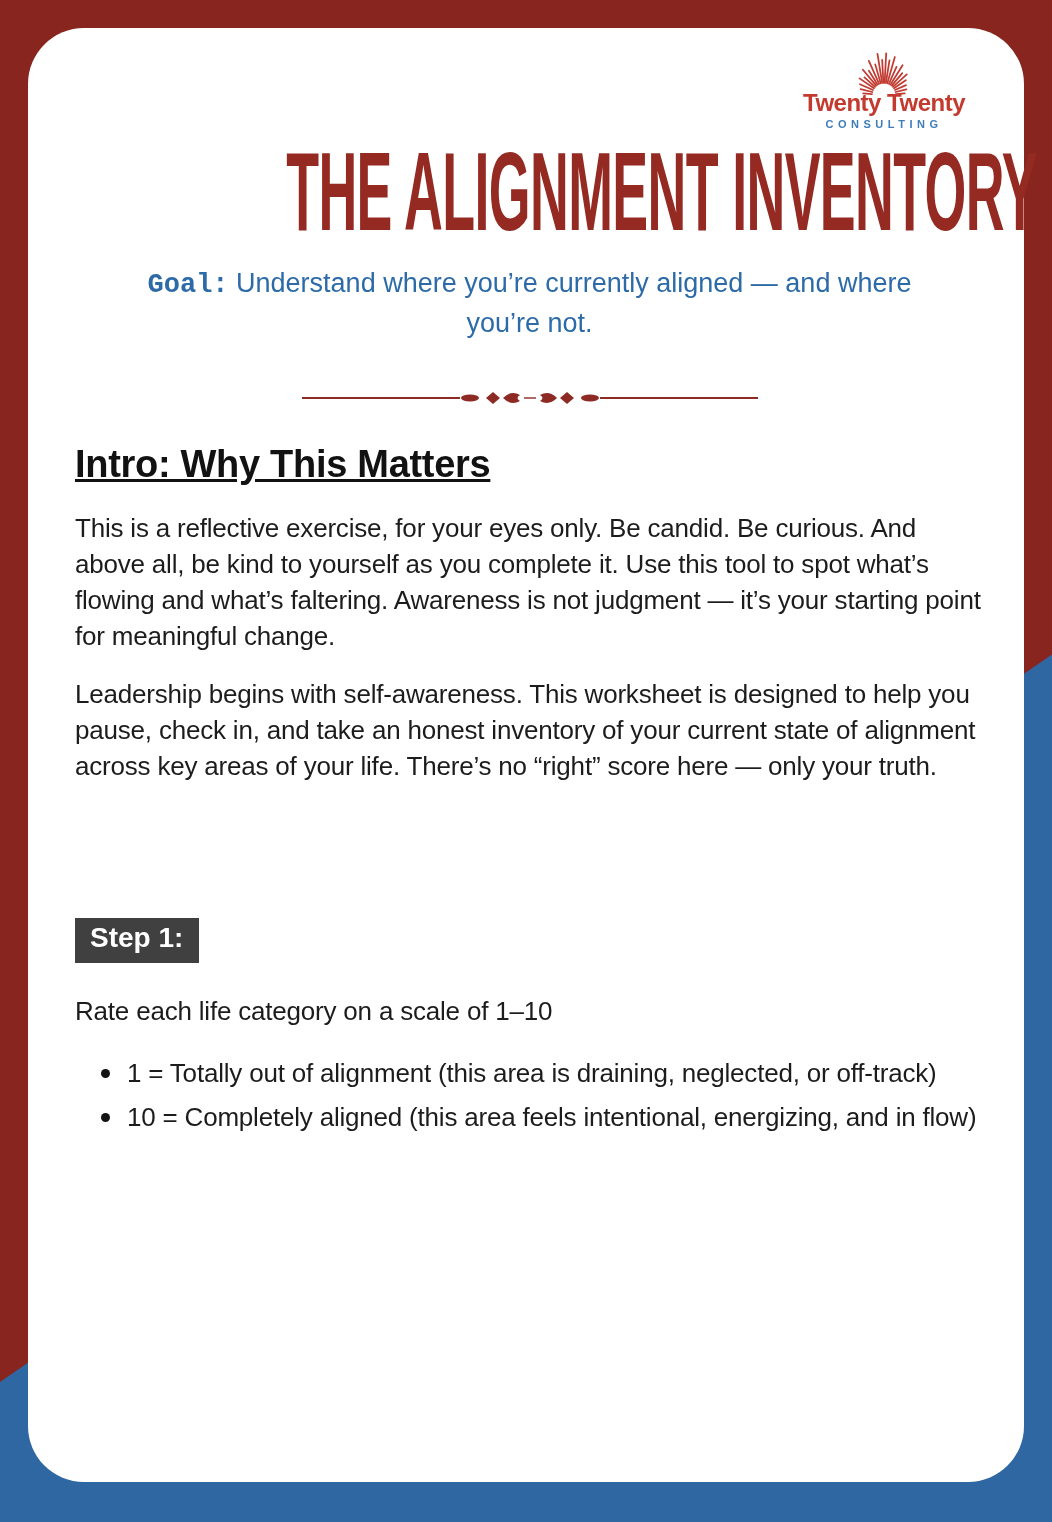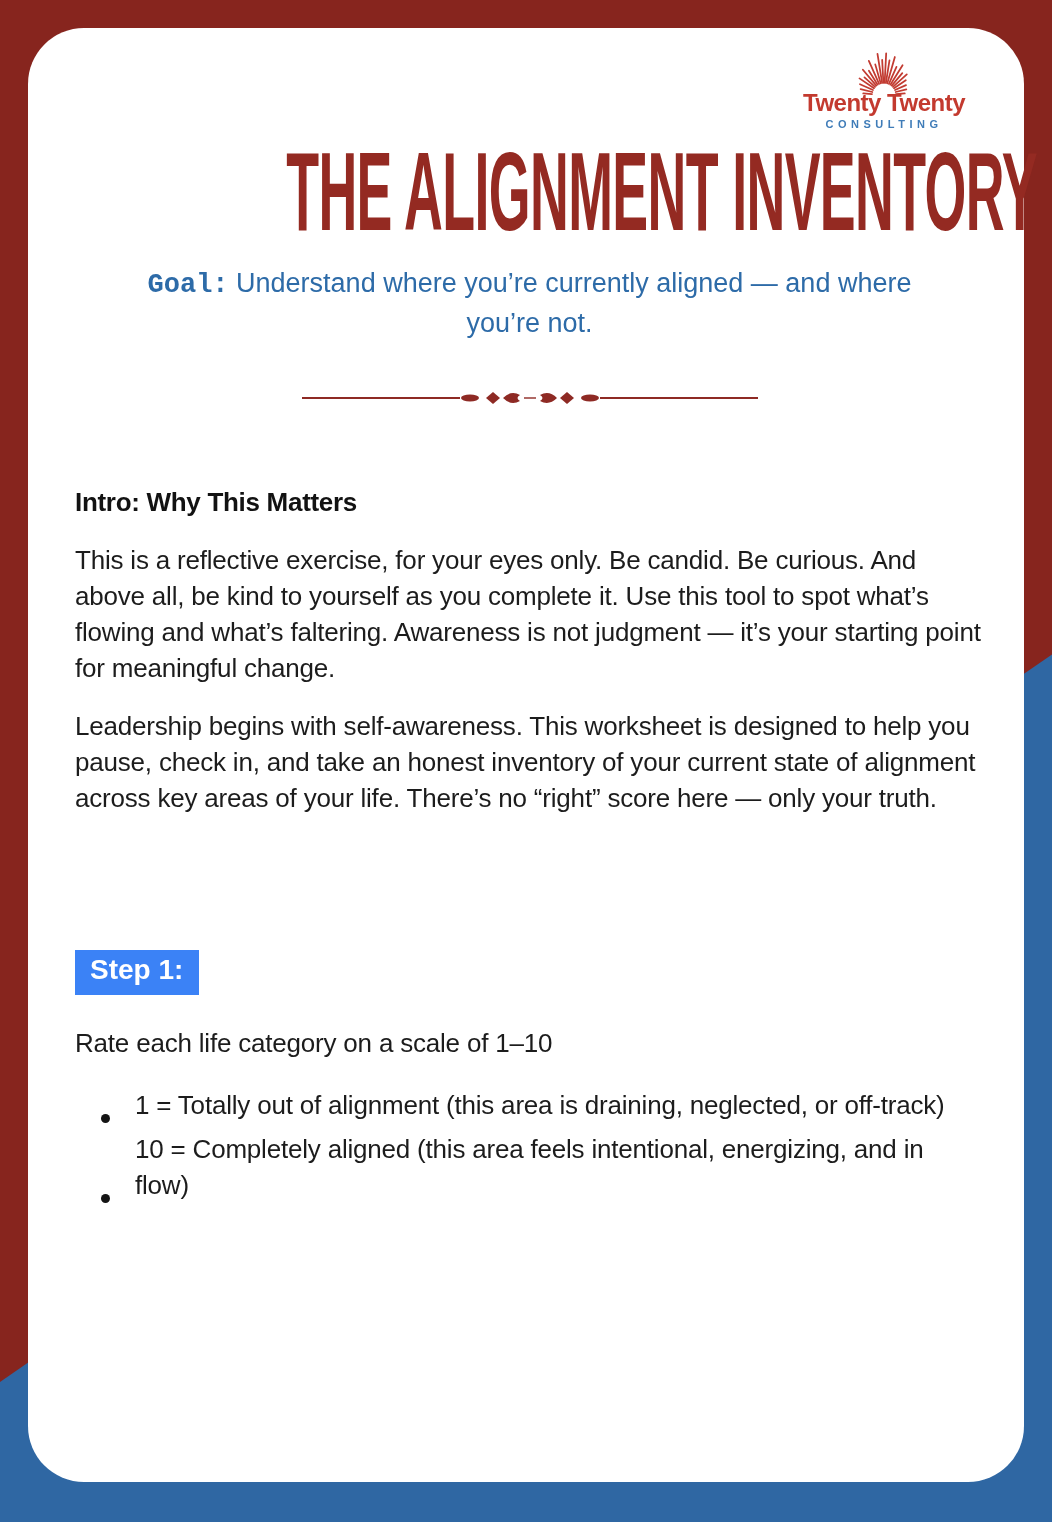--- a/index.html
+++ b/index.html
@@ -64,57 +64,56 @@
     text-align: center;
     font-size: 27px;
     line-height: 1.42;
     color: #2d6ba8;
   }
   .goal b { font-weight: 700; font-family: Liberation Mono, monospace; }
   
   .divider { margin-top: 46px; text-align: center; }
   
   .h-intro {
-    margin-top: 76px;
-    font-size: 26px; font-weight: 700;
-    color: #121212; letter-spacing: -0.3px;
+    margin-top: 32px;
+    font-size: 38px; font-weight: 700;
+    color: #121212; letter-spacing: -0.3px; text-decoration: underline;
   }
   .body-p {
     margin-top: 22px;
     font-size: 26px; line-height: 36px;
     color: #1c1c1c; letter-spacing: -0.2px;
     max-width: 915px;
   }
   .step-badge-row { margin-top: 134px; }
   .step-badge {
     display: inline-block;
-    background: #3b82f6;
+    background: #404040;
     color: #ffffff;
     font-size: 28px; font-weight: 700;
     padding: 4px 16px 9px 15px;
   }
   .h-step {
     margin-top: 32px;
     font-size: 32px; font-weight: 700;
     color: #0d0d0d; letter-spacing: -0.3px;
   }
   .instruction { margin-top: 30px; }
   ul.bullets {
     list-style: none;
     margin-top: 26px;
     padding-left: 26px;
     max-width: 912px;
   }
   ul.bullets li {
     display: flex;
-    gap: 25px;
+    gap: 17px;
     font-size: 26px; line-height: 36px;
     color: #1c1c1c; letter-spacing: -0.2px;
     margin-bottom: 8px;
-    align-items: flex-end;
   }
   ul.bullets .dot {
     flex: none;
     width: 9px; height: 9px;
     border-radius: 50%;
     background: #141414;
     margin-top: 14px;
   }
 </style>
 </head>

